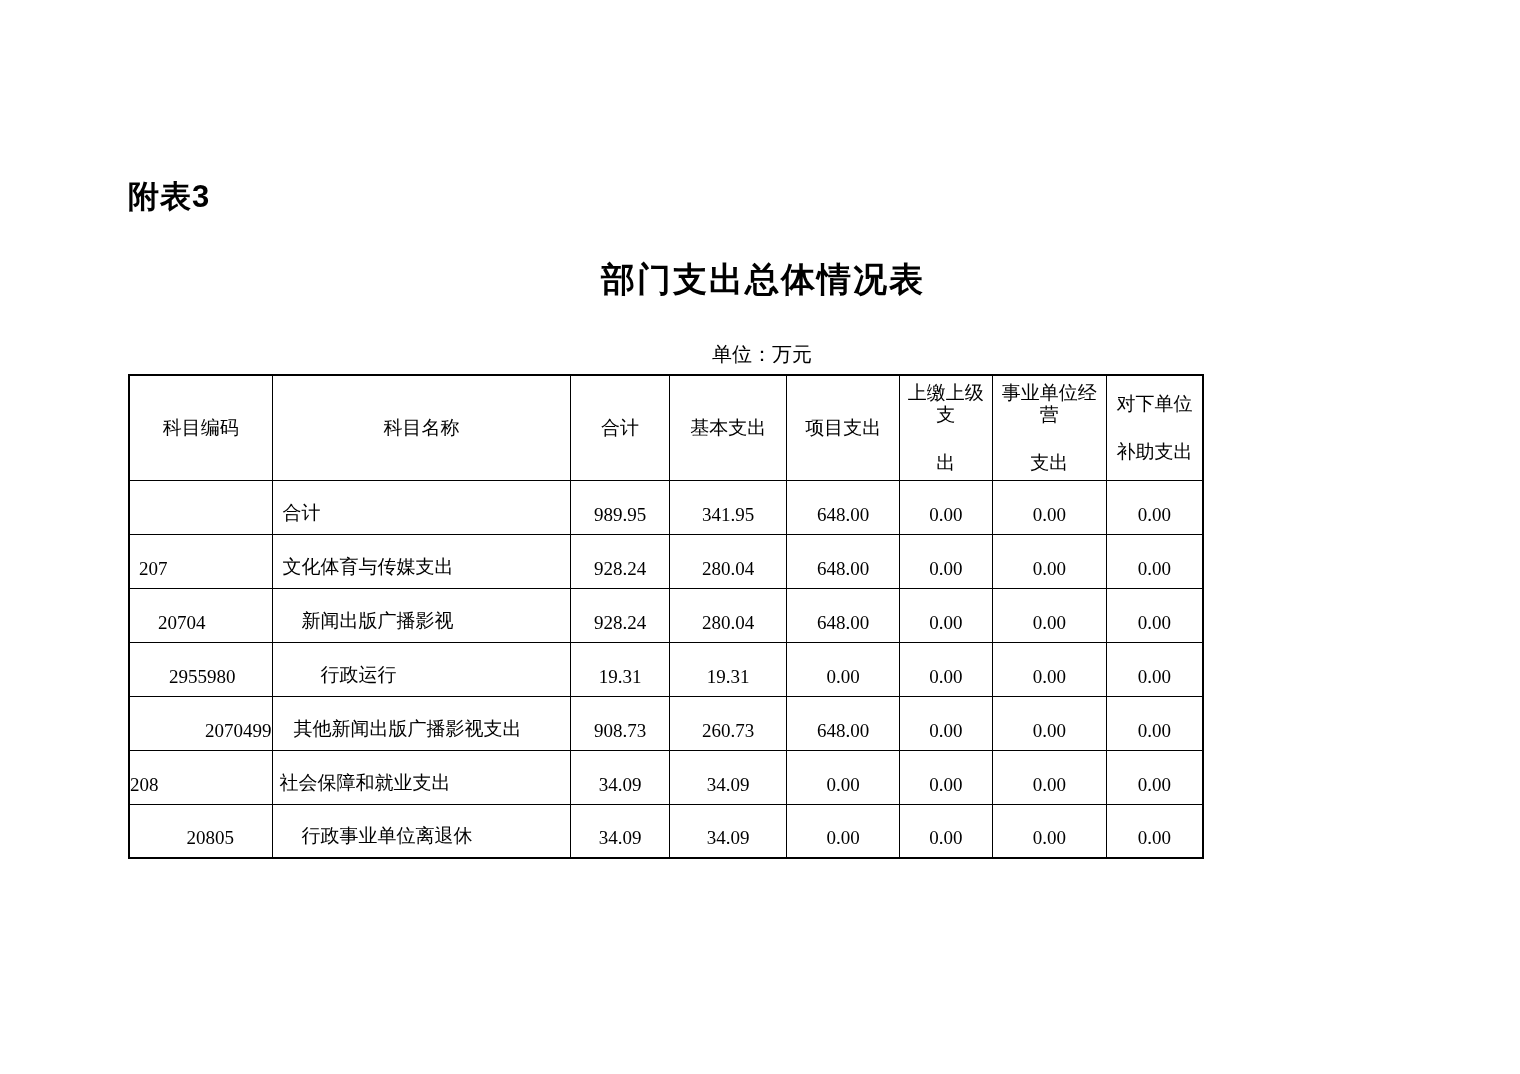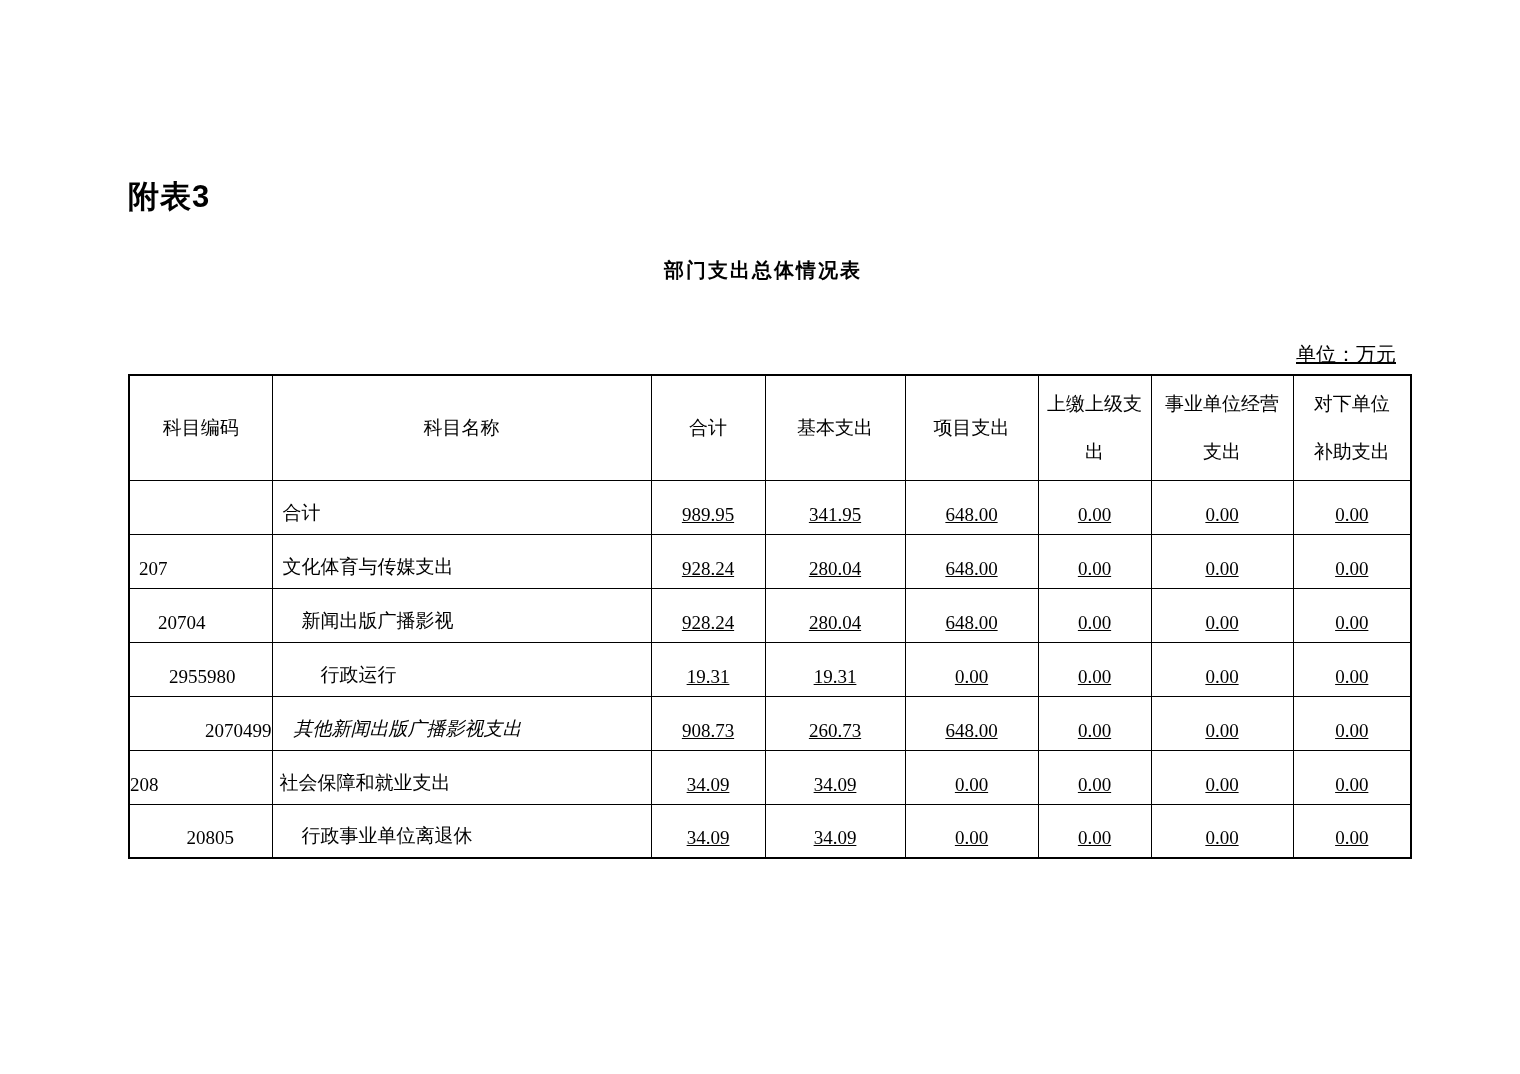--- a/index.html
+++ b/index.html
@@ -10,53 +10,52 @@
   body {
     width: 1520px;
     height: 1074px;
     position: relative;
     font-family: "Liberation Sans", sans-serif;
     color: #000000;
   }
   .page {
     position: absolute;
     left: 0; top: 0;
-    width: 1520px;
+    width: 1204px;
     height: 1074px;
     background: #ffffff;
   }
   .appendix-label {
     position: absolute;
     left: 128px;
     top: 176px;
     font-size: 31px;
     font-weight: bold;
     letter-spacing: 1px;
     font-family: "Liberation Sans", sans-serif;
   }
   .main-title {
     position: absolute;
     left: 128px;
     top: 257px;
     width: 1270px;
     text-align: center;
-    font-size: 20px;
+    font-size: 34px;
     font-weight: bold;
     letter-spacing: 2px;
     font-family: "Liberation Sans", sans-serif;
   }
   .unit-note {
     position: absolute;
     left: 128px;
     top: 341px;
     width: 1268px;
-    text-align: right;
+    text-align: center;
     font-size: 20px;
     font-family: "Liberation Sans", sans-serif;
-    text-decoration: underline;
   }
   table.budget {
     position: absolute;
     left: 128px;
     top: 374px;
     border-collapse: collapse;
     table-layout: fixed;
     border: 2px solid #000000;
   }
   table.budget col.c0 { width: 131px; }
@@ -100,21 +99,20 @@
   td.name-cell {
     text-align: left;
     font-family: "Liberation Sans", sans-serif;
     font-size: 19px;
     padding-bottom: 7px;
   }
   td.value-cell {
     text-align: center;
     font-family: "Liberation Serif", "DejaVu Serif", serif;
     font-size: 20px;
-    text-decoration: underline;
   }
 </style>
 </head>
 <body>
 
 <div class="page">
 
   <div class="appendix-label">附表3</div>
 
   <div class="main-title">部门支出总体情况表</div>
@@ -199,21 +197,21 @@
           <td class="name-cell" style="padding-left: 48px;">行政运行</td>
           <td class="value-cell">19.31</td>
           <td class="value-cell">19.31</td>
           <td class="value-cell">0.00</td>
           <td class="value-cell">0.00</td>
           <td class="value-cell">0.00</td>
           <td class="value-cell">0.00</td>
         </tr>
         <tr>
           <td class="code-cell" style="padding-left: 75px; margin-top: 7px;">2070499</td>
-          <td class="name-cell" style="padding-left: 21px; font-style: italic;">其他新闻出版广播影视支出</td>
+          <td class="name-cell" style="padding-left: 21px;">其他新闻出版广播影视支出</td>
           <td class="value-cell">908.73</td>
           <td class="value-cell">260.73</td>
           <td class="value-cell">648.00</td>
           <td class="value-cell">0.00</td>
           <td class="value-cell">0.00</td>
           <td class="value-cell">0.00</td>
         </tr>
         <tr>
           <td class="code-cell" style="">208</td>
           <td class="name-cell" style="padding-left: 7px;">社会保障和就业支出</td>

